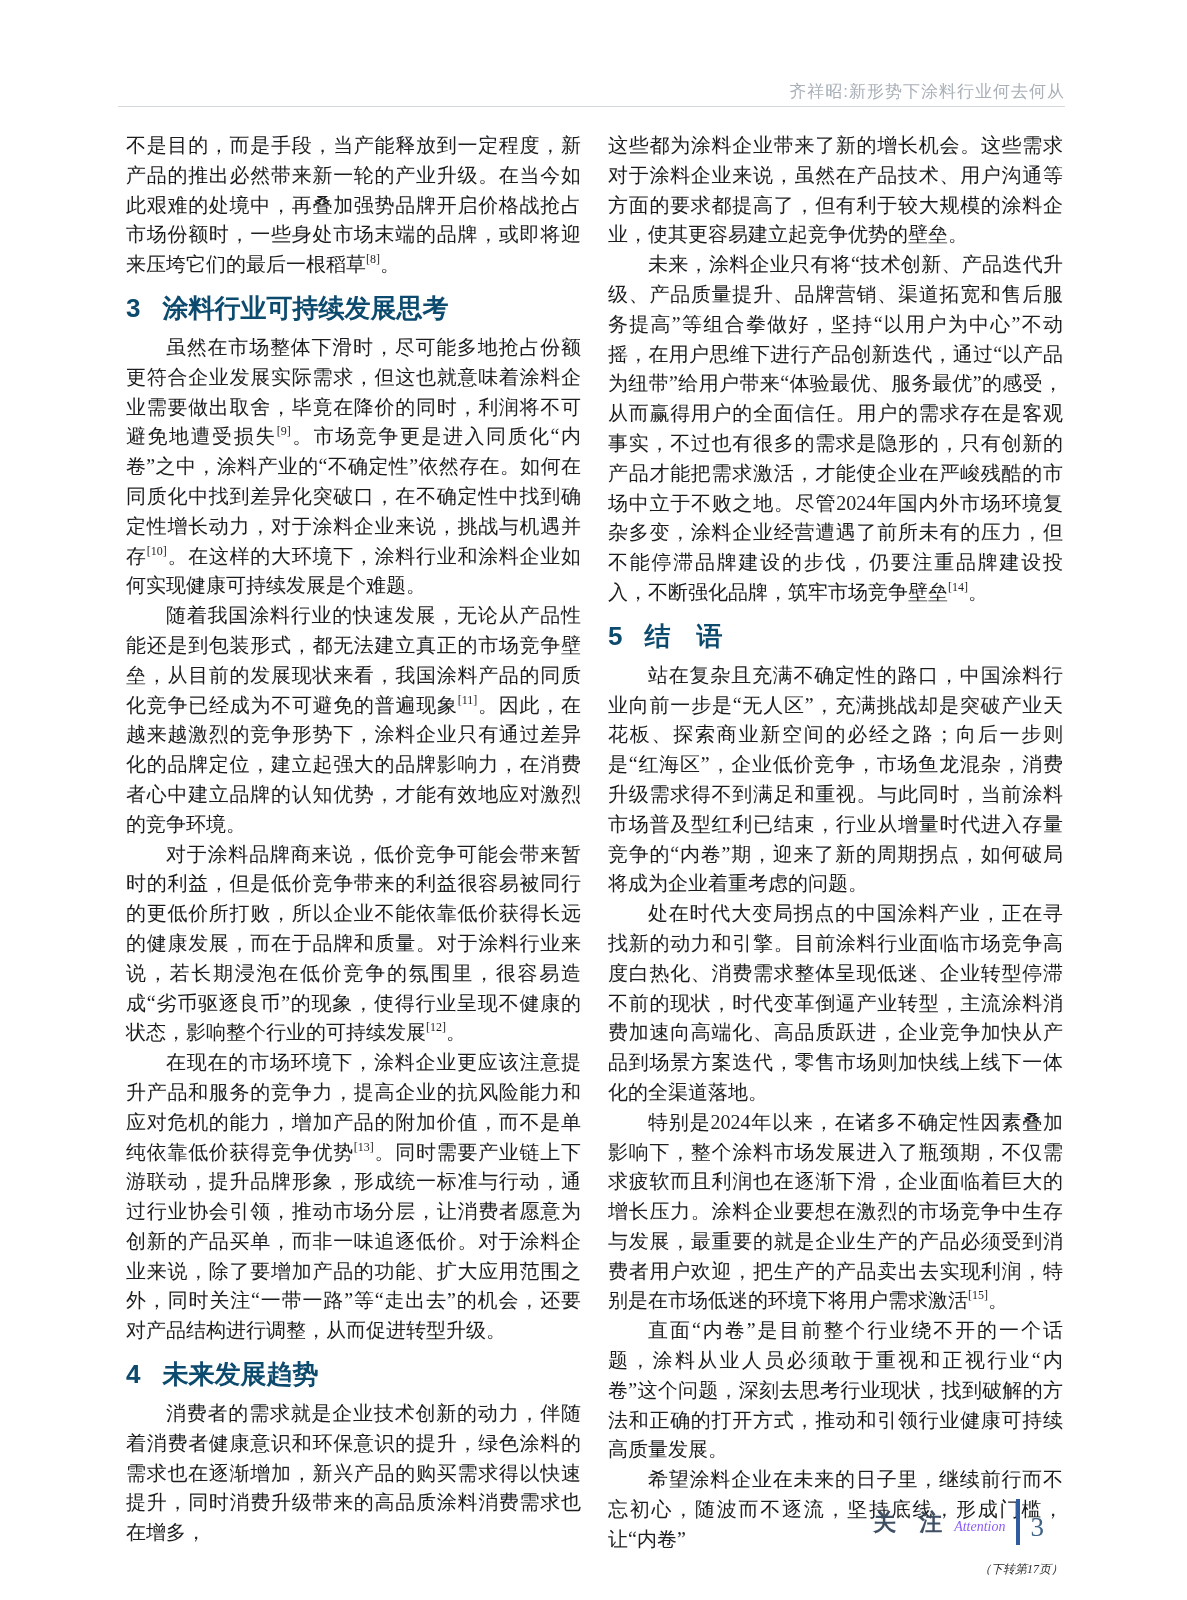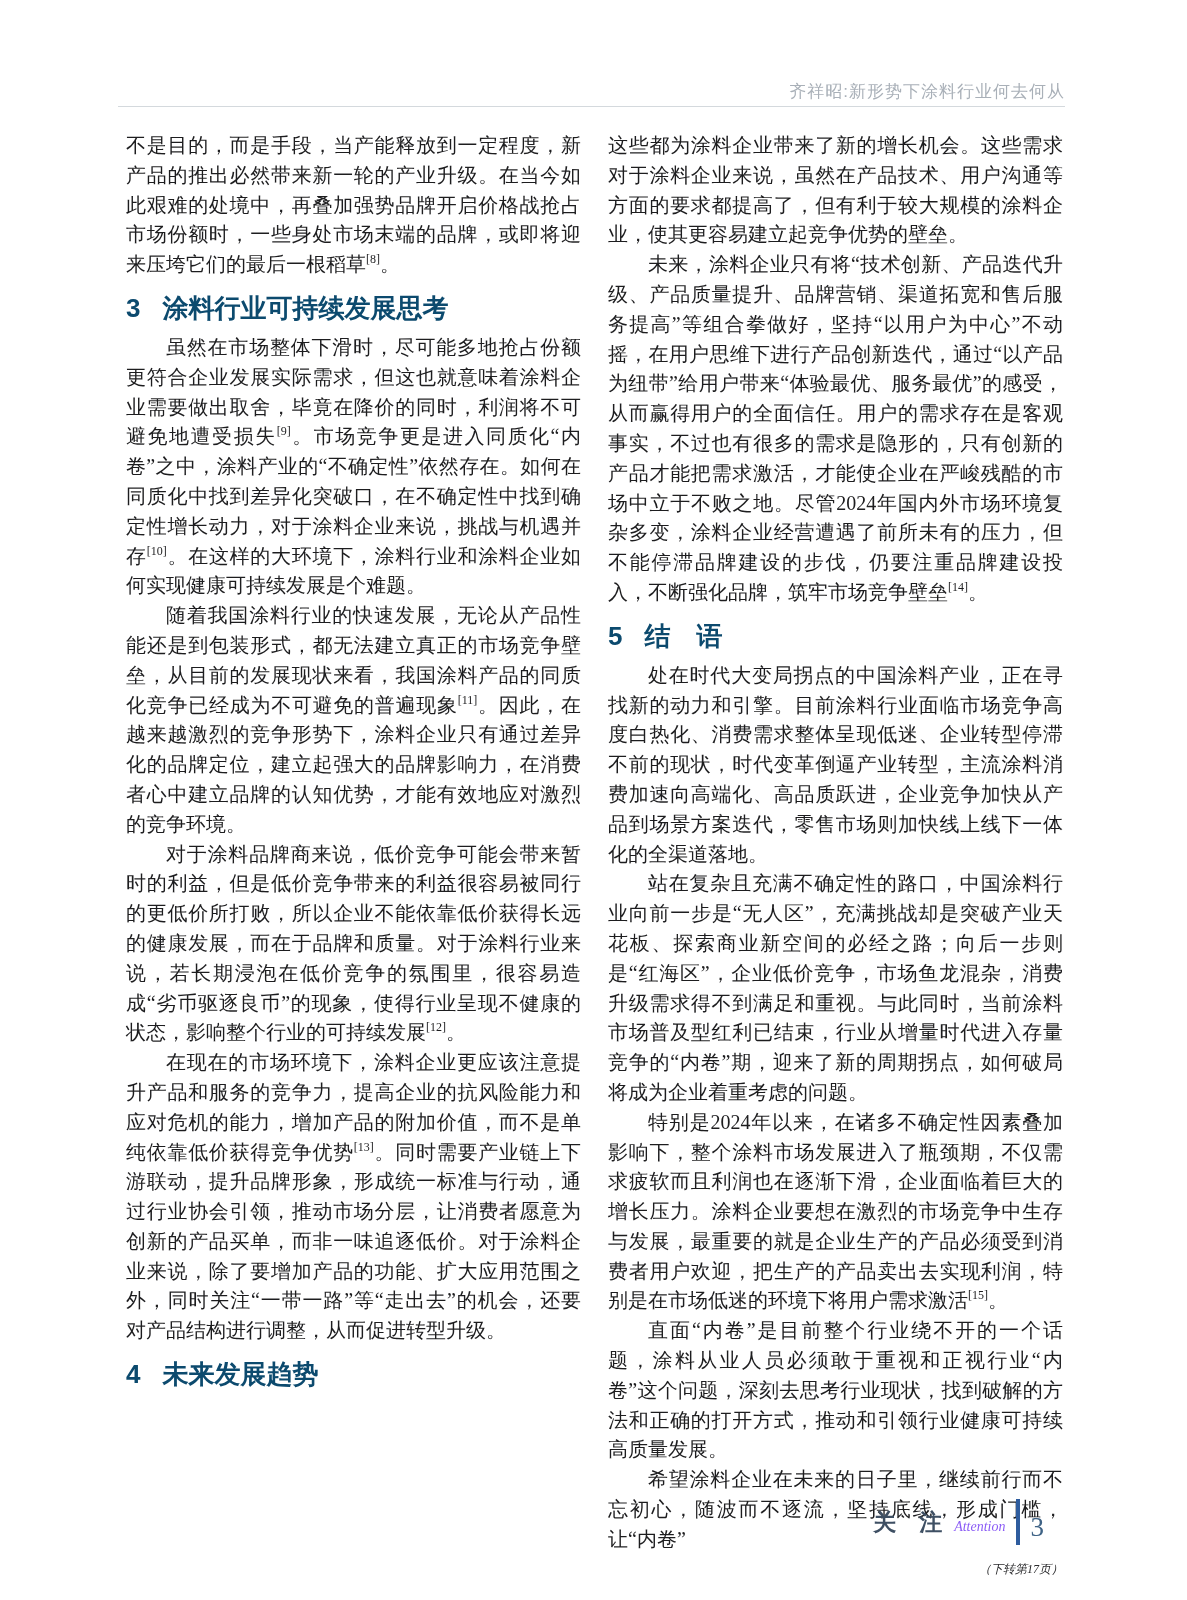--- a/index.html
+++ b/index.html
@@ -126,30 +126,31 @@
       <h2 class="section-heading">
         <span class="h-num">3</span><span class="h-title">涂料行业可持续发展思考</span>
       </h2>
       <p class="para indent"><span>虽然在市场整体下滑时，尽可能多地抢占份额更符合企业发展实际需求，但这也就意味着涂料企业需要做出取舍，毕竟在降价的同时，利润将不可避免地遭受损失</span><sup>[9]</sup><span>。市场竞争更是进入同质化“内卷”之中，涂料产业的“不确定性”依然存在。如何在同质化中找到差异化突破口，在不确定性中找到确定性增长动力，对于涂料企业来说，挑战与机遇并存</span><sup>[10]</sup><span>。在这样的大环境下，涂料行业和涂料企业如何实现健康可持续发展是个难题。</span></p>
       <p class="para indent"><span>随着我国涂料行业的快速发展，无论从产品性能还是到包装形式，都无法建立真正的市场竞争壁垒，从目前的发展现状来看，我国涂料产品的同质化竞争已经成为不可避免的普遍现象</span><sup>[11]</sup><span>。因此，在越来越激烈的竞争形势下，涂料企业只有通过差异化的品牌定位，建立起强大的品牌影响力，在消费者心中建立品牌的认知优势，才能有效地应对激烈的竞争环境。</span></p>
       <p class="para indent"><span>对于涂料品牌商来说，低价竞争可能会带来暂时的利益，但是低价竞争带来的利益很容易被同行的更低价所打败，所以企业不能依靠低价获得长远的健康发展，而在于品牌和质量。对于涂料行业来说，若长期浸泡在低价竞争的氛围里，很容易造成“劣币驱逐良币”的现象，使得行业呈现不健康的状态，影响整个行业的可持续发展</span><sup>[12]</sup><span>。</span></p>
       <p class="para indent"><span>在现在的市场环境下，涂料企业更应该注意提升产品和服务的竞争力，提高企业的抗风险能力和应对危机的能力，增加产品的附加价值，而不是单纯依靠低价获得竞争优势</span><sup>[13]</sup><span>。同时需要产业链上下游联动，提升品牌形象，形成统一标准与行动，通过行业协会引领，推动市场分层，让消费者愿意为创新的产品买单，而非一味追逐低价。对于涂料企业来说，除了要增加产品的功能、扩大应用范围之外，同时关注“一带一路”等“走出去”的机会，还要对产品结构进行调整，从而促进转型升级。</span></p>
       <h2 class="section-heading">
         <span class="h-num">4</span><span class="h-title">未来发展趋势</span>
       </h2>
+      <p class="para indent"><span>消费者的需求就是企业技术创新的动力，伴随着消费者健康意识和环保意识的提升，绿色涂料的需求也在逐渐增加，新兴产品的购买需求得以快速提升，同时消费升级带来的高品质涂料消费需求也在增多，</span></p>
     </div>
 
     <div class="col">
       <p class="para"><span>这些都为涂料企业带来了新的增长机会。这些需求对于涂料企业来说，虽然在产品技术、用户沟通等方面的要求都提高了，但有利于较大规模的涂料企业，使其更容易建立起竞争优势的壁垒。</span></p>
       <p class="para indent"><span>未来，涂料企业只有将“技术创新、产品迭代升级、产品质量提升、品牌营销、渠道拓宽和售后服务提高”等组合拳做好，坚持“以用户为中心”不动摇，在用户思维下进行产品创新迭代，通过“以产品为纽带”给用户带来“体验最优、服务最优”的感受，从而赢得用户的全面信任。用户的需求存在是客观事实，不过也有很多的需求是隐形的，只有创新的产品才能把需求激活，才能使企业在严峻残酷的市场中立于不败之地。尽管2024年国内外市场环境复杂多变，涂料企业经营遭遇了前所未有的压力，但不能停滞品牌建设的步伐，仍要注重品牌建设投入，不断强化品牌，筑牢市场竞争壁垒</span><sup>[14]</sup><span>。</span></p>
       <h2 class="section-heading">
         <span class="h-num">5</span><span class="h-title">结　语</span>
       </h2>
+      <p class="para indent"><span>站在复杂且充满不确定性的路口，中国涂料行业向前一步是“无人区”，充满挑战却是突破产业天花板、探索商业新空间的必经之路；向后一步则是“红海区”，企业低价竞争，市场鱼龙混杂，消费升级需求得不到满足和重视。与此同时，当前涂料市场普及型红利已结束，行业从增量时代进入存量竞争的“内卷”期，迎来了新的周期拐点，如何破局将成为企业着重考虑的问题。</span></p>
       <p class="para indent"><span>处在时代大变局拐点的中国涂料产业，正在寻找新的动力和引擎。目前涂料行业面临市场竞争高度白热化、消费需求整体呈现低迷、企业转型停滞不前的现状，时代变革倒逼产业转型，主流涂料消费加速向高端化、高品质跃进，企业竞争加快从产品到场景方案迭代，零售市场则加快线上线下一体化的全渠道落地。</span></p>
-      <p class="para indent"><span>站在复杂且充满不确定性的路口，中国涂料行业向前一步是“无人区”，充满挑战却是突破产业天花板、探索商业新空间的必经之路；向后一步则是“红海区”，企业低价竞争，市场鱼龙混杂，消费升级需求得不到满足和重视。与此同时，当前涂料市场普及型红利已结束，行业从增量时代进入存量竞争的“内卷”期，迎来了新的周期拐点，如何破局将成为企业着重考虑的问题。</span></p>
       <p class="para indent"><span>特别是2024年以来，在诸多不确定性因素叠加影响下，整个涂料市场发展进入了瓶颈期，不仅需求疲软而且利润也在逐渐下滑，企业面临着巨大的增长压力。涂料企业要想在激烈的市场竞争中生存与发展，最重要的就是企业生产的产品必须受到消费者用户欢迎，把生产的产品卖出去实现利润，特别是在市场低迷的环境下将用户需求激活</span><sup>[15]</sup><span>。</span></p>
       <p class="para indent"><span>直面“内卷”是目前整个行业绕不开的一个话题，涂料从业人员必须敢于重视和正视行业“内卷”这个问题，深刻去思考行业现状，找到破解的方法和正确的打开方式，推动和引领行业健康可持续高质量发展。</span></p>
       <p class="para indent"><span>希望涂料企业在未来的日子里，继续前行而不忘初心，随波而不逐流，坚持底线，形成门槛，让“内卷”</span></p>
       <p class="continuation">（下转第17页）</p>
     </div>
 
   </div>
 
   <div class="footer">
     <div class="footer-cn-wrap">

